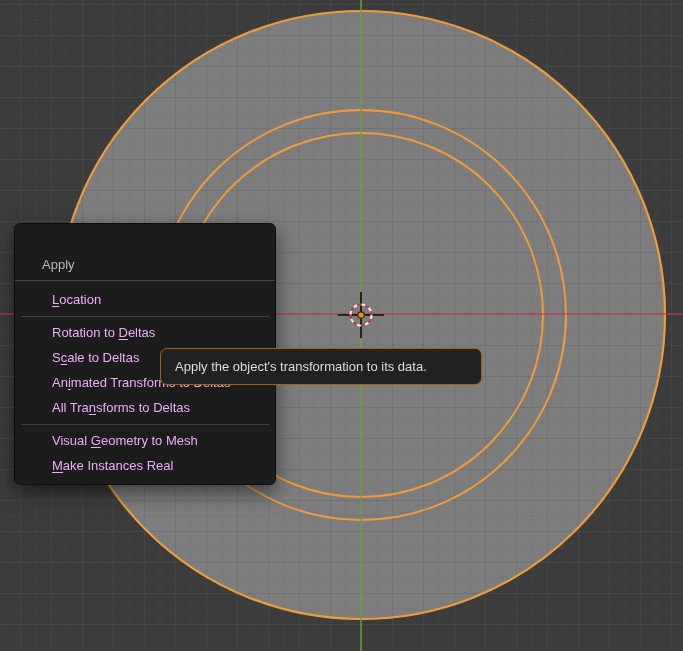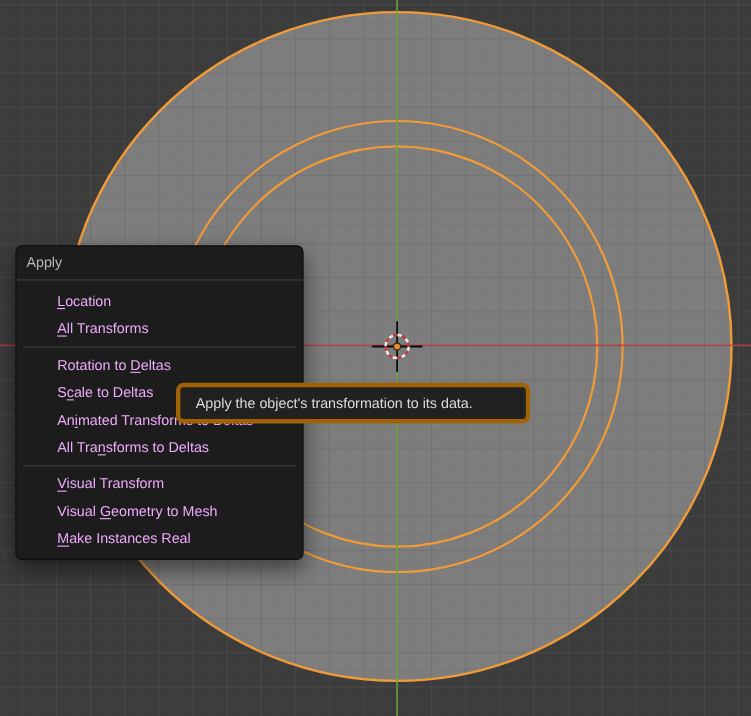--- a/index.html
+++ b/index.html
@@ -12,38 +12,38 @@
   #scene{position:absolute;left:0;top:0;z-index:1;}
 
   
   .menu{
     position:absolute;left:14px;top:223px;width:262px;box-sizing:border-box;
     background:#1c1c1c;border:1px solid #0d0d0d;border-radius:6px;
     padding-bottom:6px;z-index:5;
     box-shadow:0 8px 20px rgba(0,0,0,0.5);
   }
   .menu-header{
-    height:30px;line-height:30px;padding-left:9px;
-    color:#b9b9b9;font-size:13px;
+    height:30px;line-height:30px;padding-left:27px;
+    color:#b9b9b9;font-size:13px;margin-top:26px;
   }
   .menu-hr{height:1px;background:#424242;margin:0;}
   .menu-items{padding-top:6px;}
   .mi{
     height:25px;line-height:25px;margin:0 2px;padding-left:35px;
     color:#f0abfc;font-size:13px;border-radius:3px;white-space:nowrap;
     cursor:default;
   }
   .mi.hl{background:#4a4a4a;color:#ffffff;}
   .sep{height:1px;background:#404040;margin:4px 6px 3px 6px;}
   .u{text-decoration:underline;text-underline-offset:2px;}
 
   
   .tooltip{
     position:absolute;left:160px;top:348px;width:322px;height:37px;
-    box-sizing:border-box;background:#212121;border:4px solid #a16207;
+    box-sizing:border-box;background:#212121;border:1px solid #a16207;
     border-radius:7px;color:#dcdcdc;font-size:13px;
     display:flex;align-items:center;padding-left:14px;z-index:10;
     white-space:nowrap;
   }
 </style>
 </head>
 <body>
 
 <div id="stage">
 
@@ -90,28 +90,26 @@
       <circle cx="361" cy="315" r="10.5" fill="none" stroke="#c13e3e" stroke-width="2.2" stroke-dasharray="4.12 4.12" stroke-dashoffset="4.12"></circle>
       <circle cx="361" cy="315" r="3.2" fill="#e89030" stroke="#3a2410" stroke-width="1.2"></circle>
     </g>
   </svg>
 
   <div class="menu">
     <div class="menu-header">Apply</div>
     <div class="menu-hr"></div>
     <div class="menu-items">
         <div class="mi"><span class="u">L</span>ocation</div>
-        <div class="mi"><span class="u">A</span>ll Transforms</div>
         <div class="sep"></div>
         <div class="mi">Rotation to <span class="u">D</span>eltas</div>
         <div class="mi">S<span class="u">c</span>ale to Deltas</div>
         <div class="mi">An<span class="u">i</span>mated Transforms to Deltas</div>
         <div class="mi">All Tra<span class="u">n</span>sforms to Deltas</div>
         <div class="sep"></div>
-        <div class="mi"><span class="u">V</span>isual Transform</div>
         <div class="mi">Visual <span class="u">G</span>eometry to Mesh</div>
         <div class="mi"><span class="u">M</span>ake Instances Real</div>
       </div>
   </div>
 
   <div class="tooltip">
     <span>Apply the object's transformation to its data.</span>
   </div>
 
 </div>

